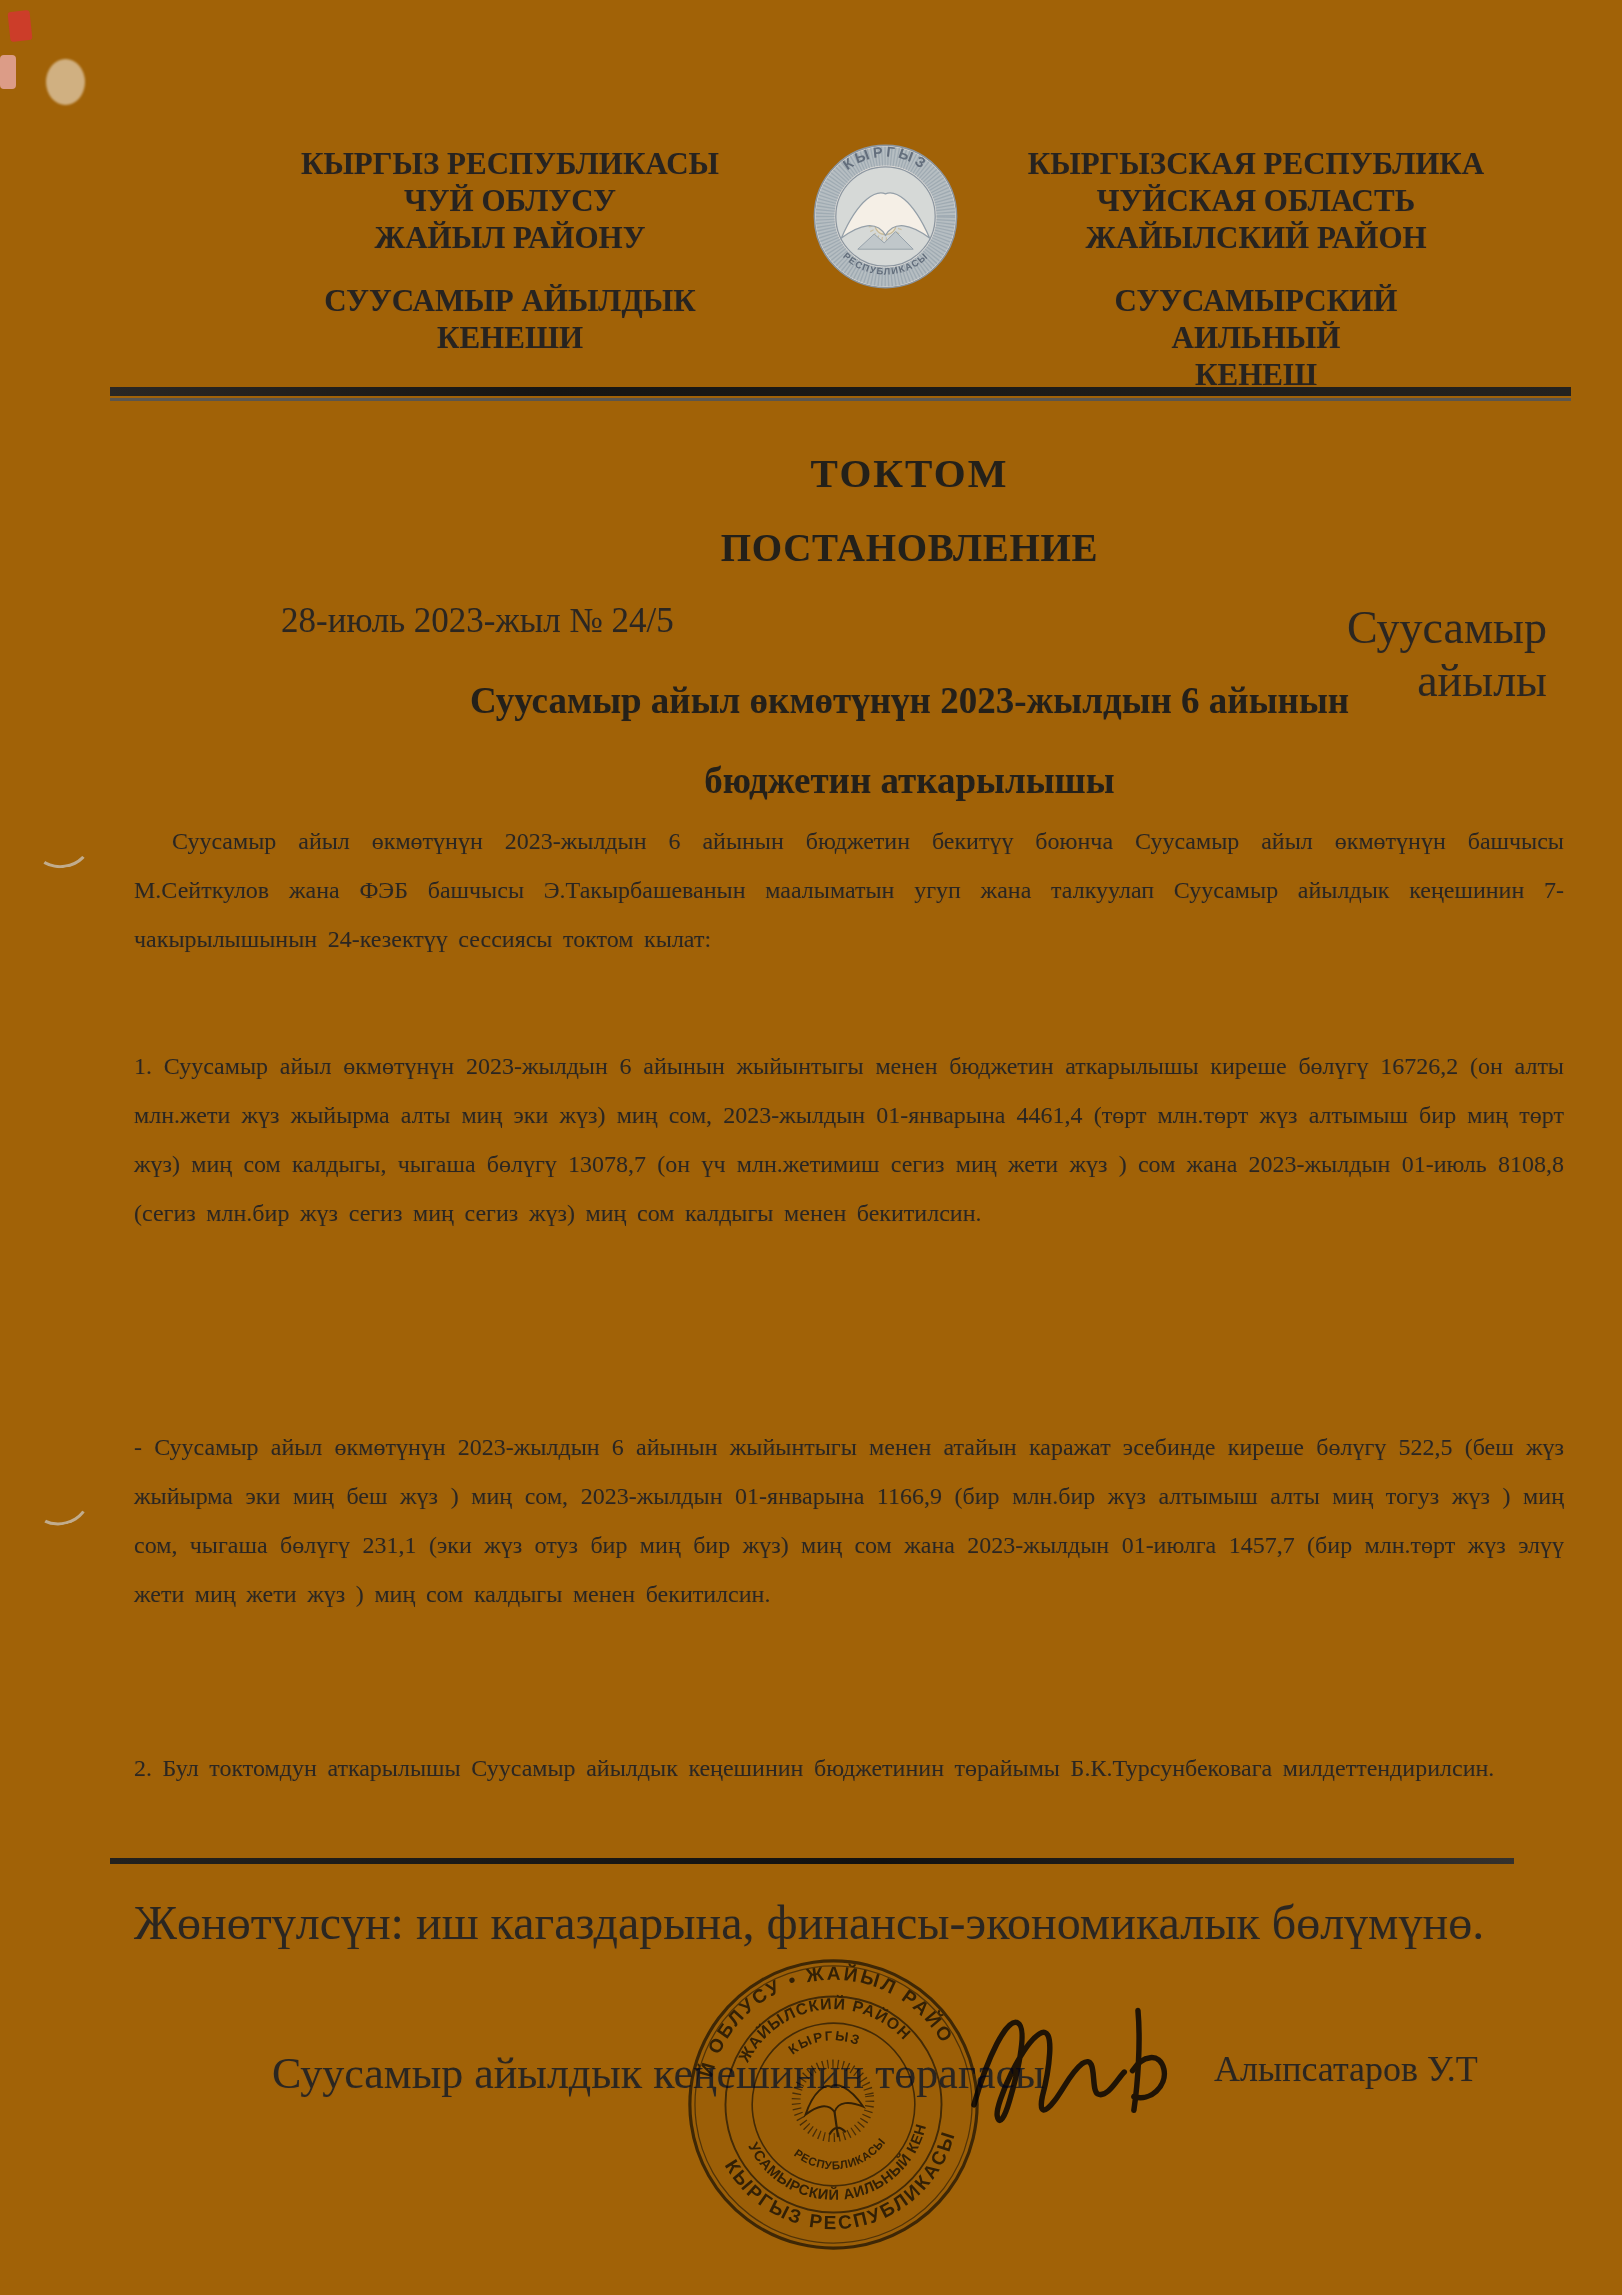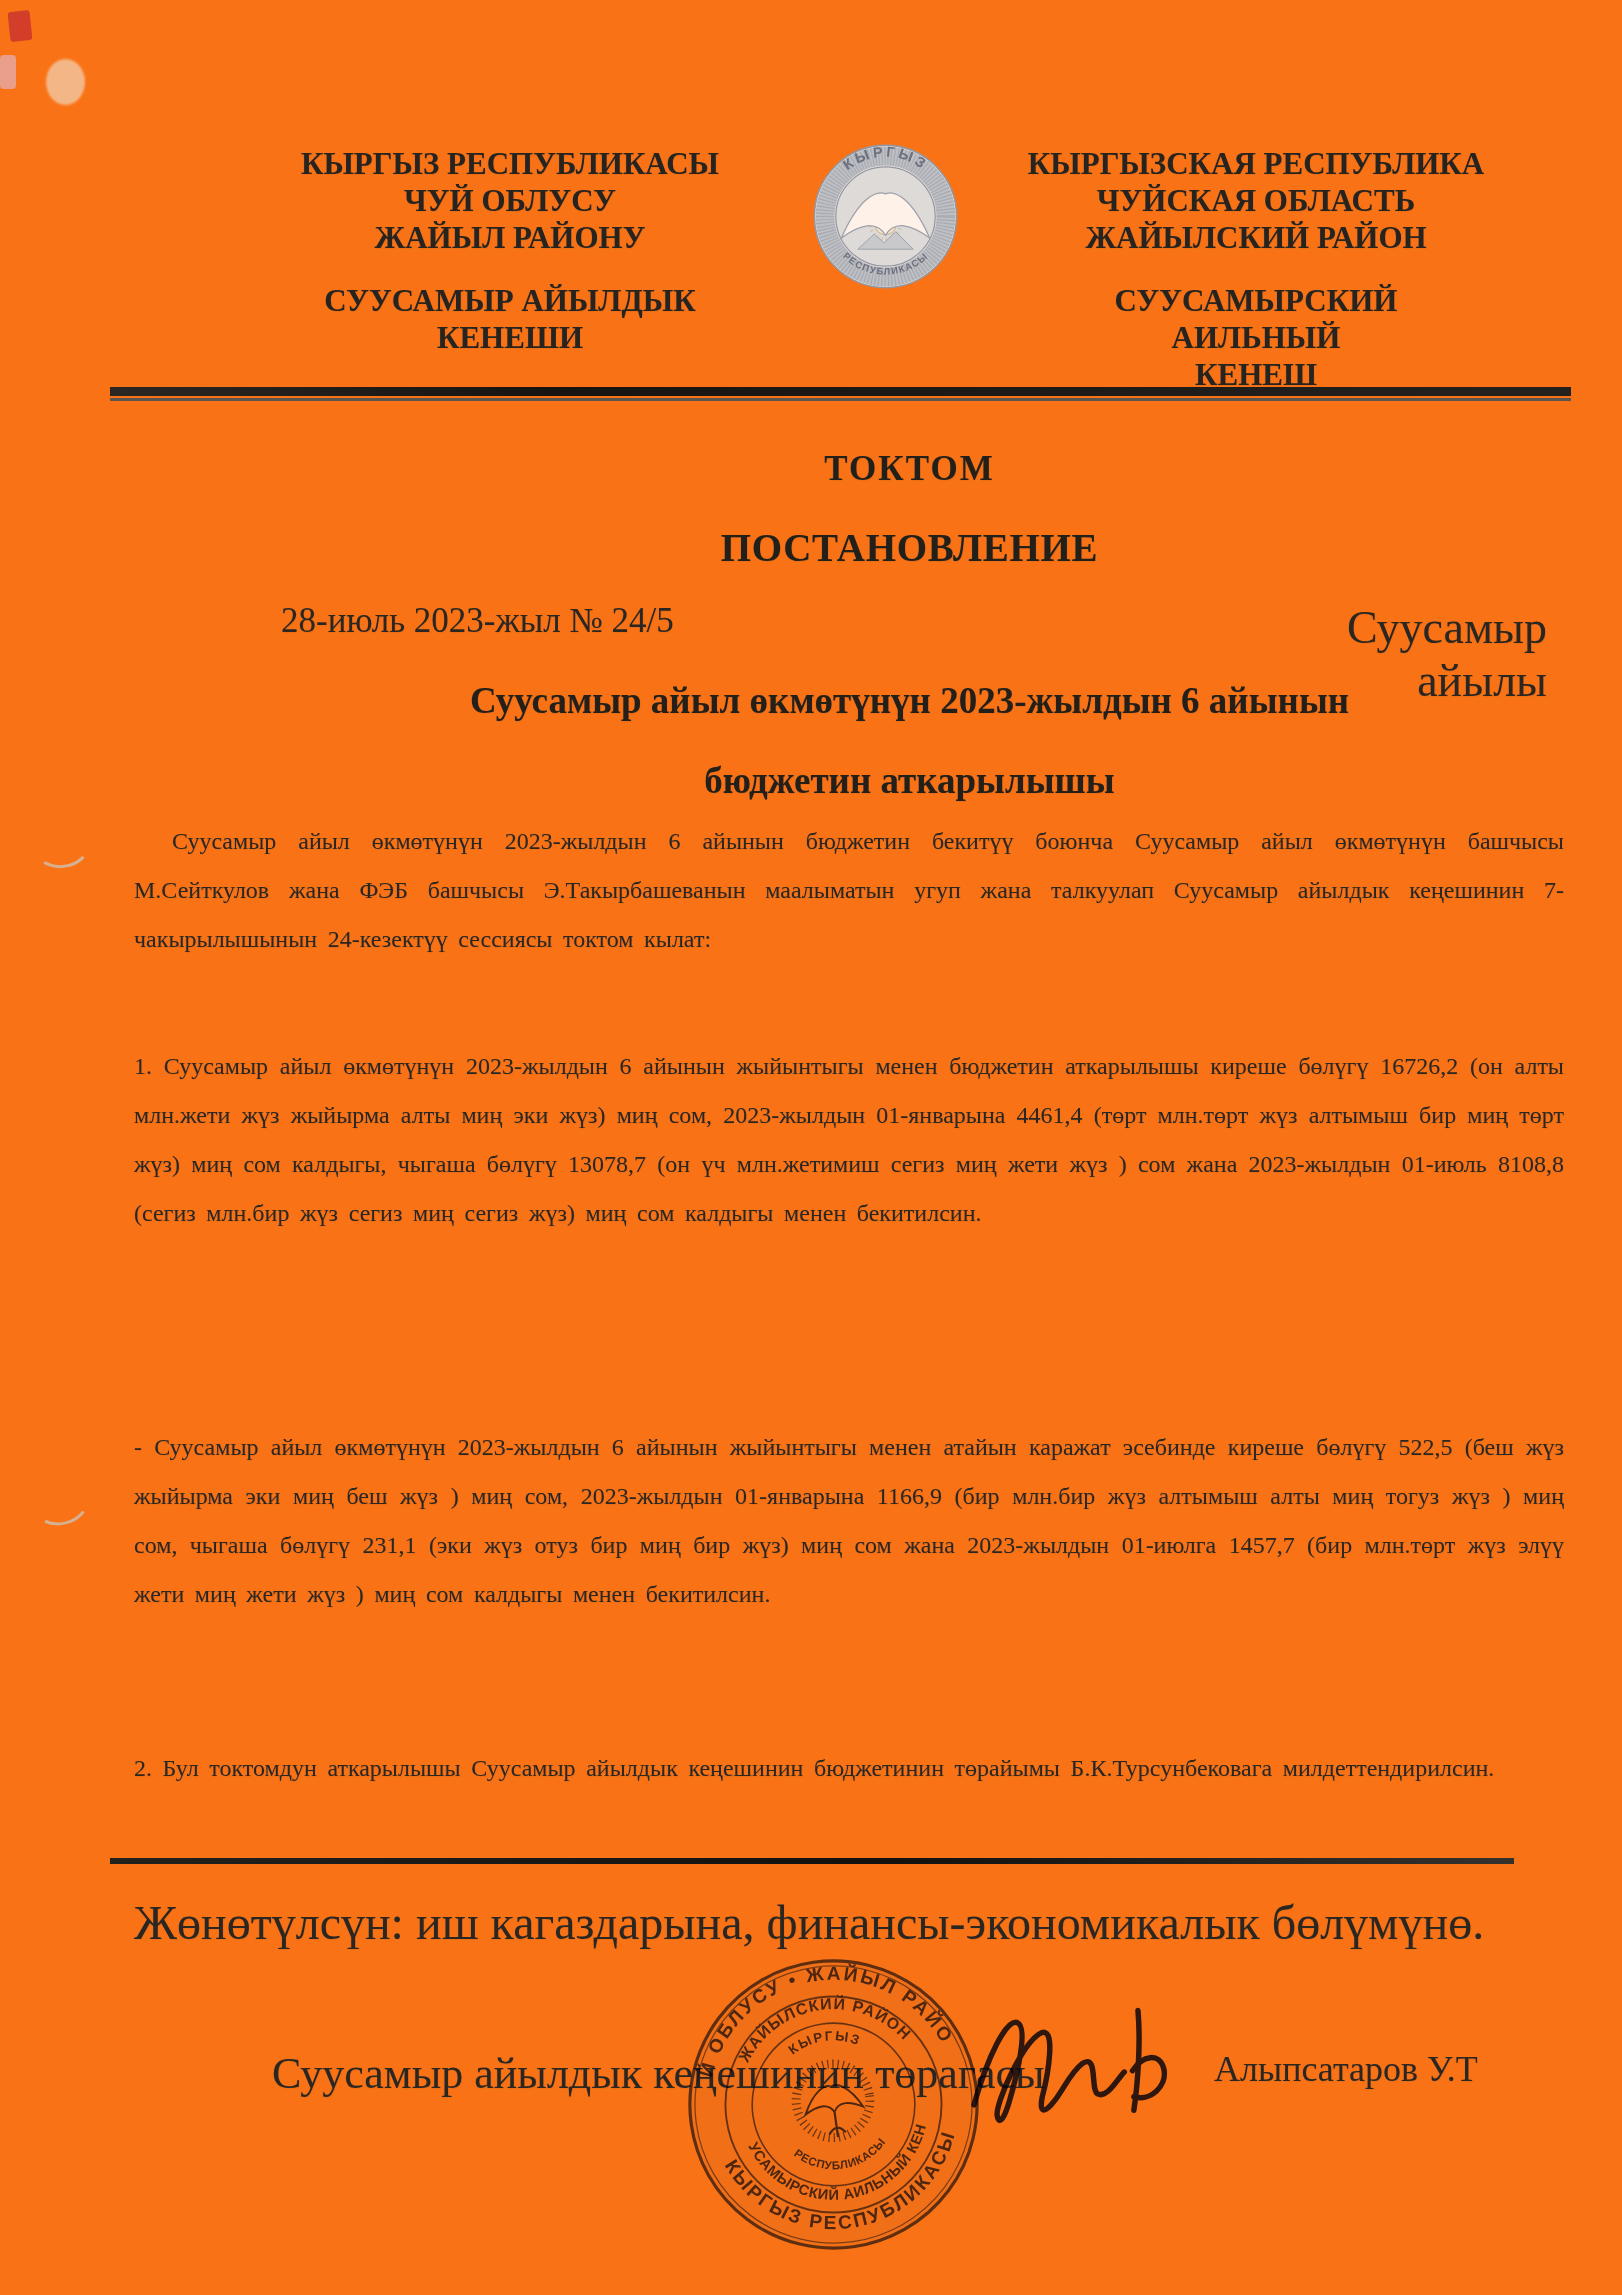--- a/index.html
+++ b/index.html
@@ -1,36 +1,36 @@
 <!DOCTYPE html>
 <html style="font-size:10.5px"><head>
 <meta charset="utf-8">
 <style>
   html,body{margin:0;padding:0;background:#e8e6e1;}
   .page{
-    position:relative;width:1623px;height:2295px;background:#f97316;
+    position:relative;width:1623px;height:2295px;background:#a16207;
     overflow:hidden;font-family:"Liberation Serif",serif;color:#2b2620;
   }
   .scan{text-shadow:0.7px 0.7px 0 rgba(150,80,30,.13), -0.7px 0 0 rgba(30,90,160,.11);}
   
   .h-col{position:absolute;top:145px;width:458px;text-align:center;font-weight:bold;
          font-size:31px;line-height:37px;color:#27231f;}
   .h-left{left:281px;}
   .h-right{left:1027px;}
   .h-org{margin-top:26px;}
   .header-emblem{position:absolute;left:810px;top:141px;width:151px;height:151px;opacity:.9;}
   
   .rule-double{position:absolute;left:110px;top:387px;width:1461px;}
   .rd-thick{height:8.5px;background:linear-gradient(90deg,#2a2724,#161513 30%,#24221f);}
   .rd-thin{height:2.6px;margin-top:2.6px;background:#5a554e;}
   .rule-single{position:absolute;left:110px;top:1858px;width:1404px;height:5.9px;
     background:linear-gradient(90deg,#23211e,#121110 55%,#35312d);}
   
   .doc-title{position:absolute;left:229px;width:1361px;text-align:center;font-weight:bold;color:#232019;}
-  .t-kg{top:449px;font-size:35px;letter-spacing:2px;text-align:center;}
+  .t-kg{top:449px;font-size:41px;letter-spacing:2px;text-align:center;}
   .t-ru{top:525px;font-size:39px;letter-spacing:0.7px;}
   .meta-left{position:absolute;left:281px;top:601px;font-size:35px;}
   .meta-right{position:absolute;left:1283px;top:601px;width:264px;text-align:right;font-size:46px;}
   .subject{position:absolute;left:229px;width:1361px;text-align:center;font-weight:bold;font-size:37px;color:#242019;}
   .s1{top:679px;}
   .s2{top:743px;margin-top:16px;}
   
   .body-p{position:absolute;left:134px;width:1430px;font-size:24px;line-height:49px;
           text-align:justify;word-spacing:4.6px;margin:0;}
   .p-intro{top:817px;text-indent:38px;}

